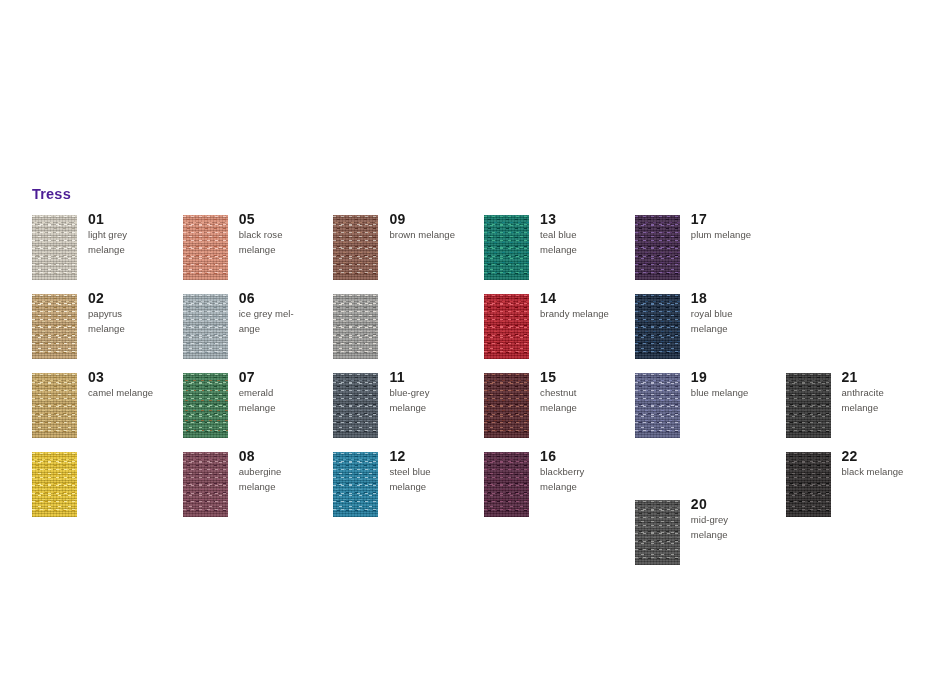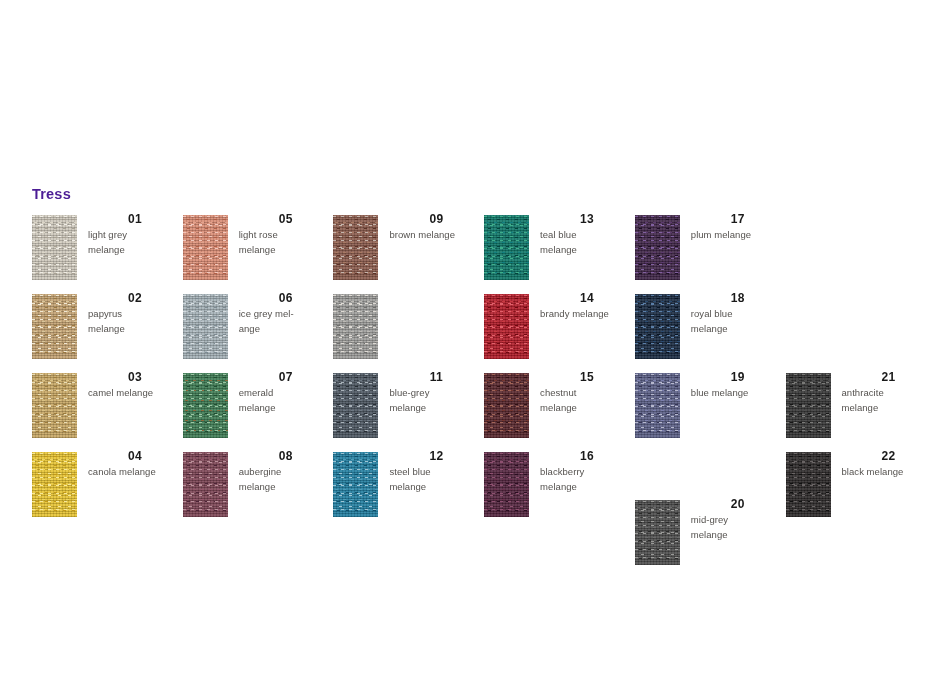--- a/index.html
+++ b/index.html
@@ -52,27 +52,26 @@
     background-repeat: repeat;
     overflow: hidden;
   }
   .swatch-meta {
     position: absolute;
     left: 56px;
     top: -2px;
     width: 94px;
   }
   .swatch-code {
-    font-size: 12px;
+    font-size: 14px;
     font-weight: bold;
     letter-spacing: 0.3px;
     color: #1a1a1a;
     line-height: 13px;
     margin: 0 0 2px 0;
-    text-align: center;
   }
   .swatch-name {
     font-size: 9.5px;
     font-weight: normal;
     color: #55524f;
     line-height: 14.5px;
     letter-spacing: 0.05px;
     margin: 0;
     white-space: pre-line;
   }
@@ -103,30 +102,26 @@
       </div>
       <div class="swatch-item" style="left: 0px; top: 158px;">
         <div class="swatch-chip" style="width: 45px; height: 65px; background-color: rgb(199, 166, 98); background-image: radial-gradient(2.6px 1.7px at 1.5px 1.5px, rgb(232, 220, 182) 0px, rgb(232, 220, 182) 55%, transparent 58%), radial-gradient(2.4px 1.6px at 5.5px 4.5px, rgb(157, 124, 60) 0px, rgb(157, 124, 60) 55%, transparent 58%), radial-gradient(2.2px 1.5px at 3.5px 7.5px, rgb(217, 193, 132) 0px, rgb(217, 193, 132) 55%, transparent 58%), radial-gradient(2.5px 1.6px at 7.5px 10.5px, rgb(232, 220, 182) 0px, rgb(232, 220, 182) 50%, transparent 54%), radial-gradient(2.2px 1.5px at 1.5px 12.5px, rgb(157, 124, 60) 0px, rgb(157, 124, 60) 50%, transparent 54%), radial-gradient(2.3px 1.5px at 6px 14.5px, rgb(217, 193, 132) 0px, rgb(217, 193, 132) 50%, transparent 54%), repeating-linear-gradient(0deg, rgba(0, 0, 0, 0.16) 0px, rgba(0, 0, 0, 0.16) 1px, rgba(255, 255, 255, 0.07) 1px, rgba(255, 255, 255, 0.07) 2.6px), repeating-linear-gradient(90deg, rgba(0, 0, 0, 0.1) 0px, rgba(0, 0, 0, 0.1) 1px, rgba(255, 255, 255, 0.05) 1px, rgba(255, 255, 255, 0.05) 3px); background-size: 8px 8px, 9px 9px, 8px 10px, 10px 11px, 9px 9px, 11px 10px, auto, auto;"></div>
         <div class="swatch-meta">
           <div class="swatch-code">03</div>
           <div class="swatch-name">camel melange</div>
         </div>
       </div>
       <div class="swatch-item" style="left: 0px; top: 237px;">
         <div class="swatch-chip" style="width: 45px; height: 65px; background-color: rgb(231, 195, 47); background-image: radial-gradient(2.6px 1.7px at 1.5px 1.5px, rgb(246, 231, 154) 0px, rgb(246, 231, 154) 55%, transparent 58%), radial-gradient(2.4px 1.6px at 5.5px 4.5px, rgb(196, 154, 24) 0px, rgb(196, 154, 24) 55%, transparent 58%), radial-gradient(2.2px 1.5px at 3.5px 7.5px, rgb(239, 214, 97) 0px, rgb(239, 214, 97) 55%, transparent 58%), radial-gradient(2.5px 1.6px at 7.5px 10.5px, rgb(246, 231, 154) 0px, rgb(246, 231, 154) 50%, transparent 54%), radial-gradient(2.2px 1.5px at 1.5px 12.5px, rgb(196, 154, 24) 0px, rgb(196, 154, 24) 50%, transparent 54%), radial-gradient(2.3px 1.5px at 6px 14.5px, rgb(239, 214, 97) 0px, rgb(239, 214, 97) 50%, transparent 54%), repeating-linear-gradient(0deg, rgba(0, 0, 0, 0.16) 0px, rgba(0, 0, 0, 0.16) 1px, rgba(255, 255, 255, 0.07) 1px, rgba(255, 255, 255, 0.07) 2.6px), repeating-linear-gradient(90deg, rgba(0, 0, 0, 0.1) 0px, rgba(0, 0, 0, 0.1) 1px, rgba(255, 255, 255, 0.05) 1px, rgba(255, 255, 255, 0.05) 3px); background-size: 8px 8px, 9px 9px, 8px 10px, 10px 11px, 9px 9px, 11px 10px, auto, auto;"></div>
-        <div class="swatch-meta">
-          <div class="swatch-code">04</div>
-          <div class="swatch-name">canola melange</div>
-        </div>
       </div>
       <div class="swatch-item" style="left: 150.7px; top: 0px;">
         <div class="swatch-chip" style="width: 45px; height: 65px; background-color: rgb(217, 138, 114); background-image: radial-gradient(2.6px 1.7px at 1.5px 1.5px, rgb(240, 198, 187) 0px, rgb(240, 198, 187) 55%, transparent 58%), radial-gradient(2.4px 1.6px at 5.5px 4.5px, rgb(178, 95, 71) 0px, rgb(178, 95, 71) 55%, transparent 58%), radial-gradient(2.2px 1.5px at 3.5px 7.5px, rgb(227, 163, 142) 0px, rgb(227, 163, 142) 55%, transparent 58%), radial-gradient(2.5px 1.6px at 7.5px 10.5px, rgb(240, 198, 187) 0px, rgb(240, 198, 187) 50%, transparent 54%), radial-gradient(2.2px 1.5px at 1.5px 12.5px, rgb(178, 95, 71) 0px, rgb(178, 95, 71) 50%, transparent 54%), radial-gradient(2.3px 1.5px at 6px 14.5px, rgb(227, 163, 142) 0px, rgb(227, 163, 142) 50%, transparent 54%), repeating-linear-gradient(0deg, rgba(0, 0, 0, 0.16) 0px, rgba(0, 0, 0, 0.16) 1px, rgba(255, 255, 255, 0.07) 1px, rgba(255, 255, 255, 0.07) 2.6px), repeating-linear-gradient(90deg, rgba(0, 0, 0, 0.1) 0px, rgba(0, 0, 0, 0.1) 1px, rgba(255, 255, 255, 0.05) 1px, rgba(255, 255, 255, 0.05) 3px); background-size: 8px 8px, 9px 9px, 8px 10px, 10px 11px, 9px 9px, 11px 10px, auto, auto;"></div>
         <div class="swatch-meta">
           <div class="swatch-code">05</div>
-          <div class="swatch-name">light rose
+          <div class="swatch-name">black rose
 melange</div>
         </div>
       </div>
       <div class="swatch-item" style="left: 150.7px; top: 79px;">
         <div class="swatch-chip" style="width: 45px; height: 65px; background-color: rgb(163, 176, 182); background-image: radial-gradient(2.6px 1.7px at 1.5px 1.5px, rgb(212, 219, 223) 0px, rgb(212, 219, 223) 55%, transparent 58%), radial-gradient(2.4px 1.6px at 5.5px 4.5px, rgb(125, 139, 147) 0px, rgb(125, 139, 147) 55%, transparent 58%), radial-gradient(2.2px 1.5px at 3.5px 7.5px, rgb(188, 197, 202) 0px, rgb(188, 197, 202) 55%, transparent 58%), radial-gradient(2.5px 1.6px at 7.5px 10.5px, rgb(212, 219, 223) 0px, rgb(212, 219, 223) 50%, transparent 54%), radial-gradient(2.2px 1.5px at 1.5px 12.5px, rgb(125, 139, 147) 0px, rgb(125, 139, 147) 50%, transparent 54%), radial-gradient(2.3px 1.5px at 6px 14.5px, rgb(188, 197, 202) 0px, rgb(188, 197, 202) 50%, transparent 54%), repeating-linear-gradient(0deg, rgba(0, 0, 0, 0.16) 0px, rgba(0, 0, 0, 0.16) 1px, rgba(255, 255, 255, 0.07) 1px, rgba(255, 255, 255, 0.07) 2.6px), repeating-linear-gradient(90deg, rgba(0, 0, 0, 0.1) 0px, rgba(0, 0, 0, 0.1) 1px, rgba(255, 255, 255, 0.05) 1px, rgba(255, 255, 255, 0.05) 3px); background-size: 8px 8px, 9px 9px, 8px 10px, 10px 11px, 9px 9px, 11px 10px, auto, auto;"></div>
         <div class="swatch-meta">
           <div class="swatch-code">06</div>
           <div class="swatch-name">ice grey mel-
 ange</div>
         </div>

